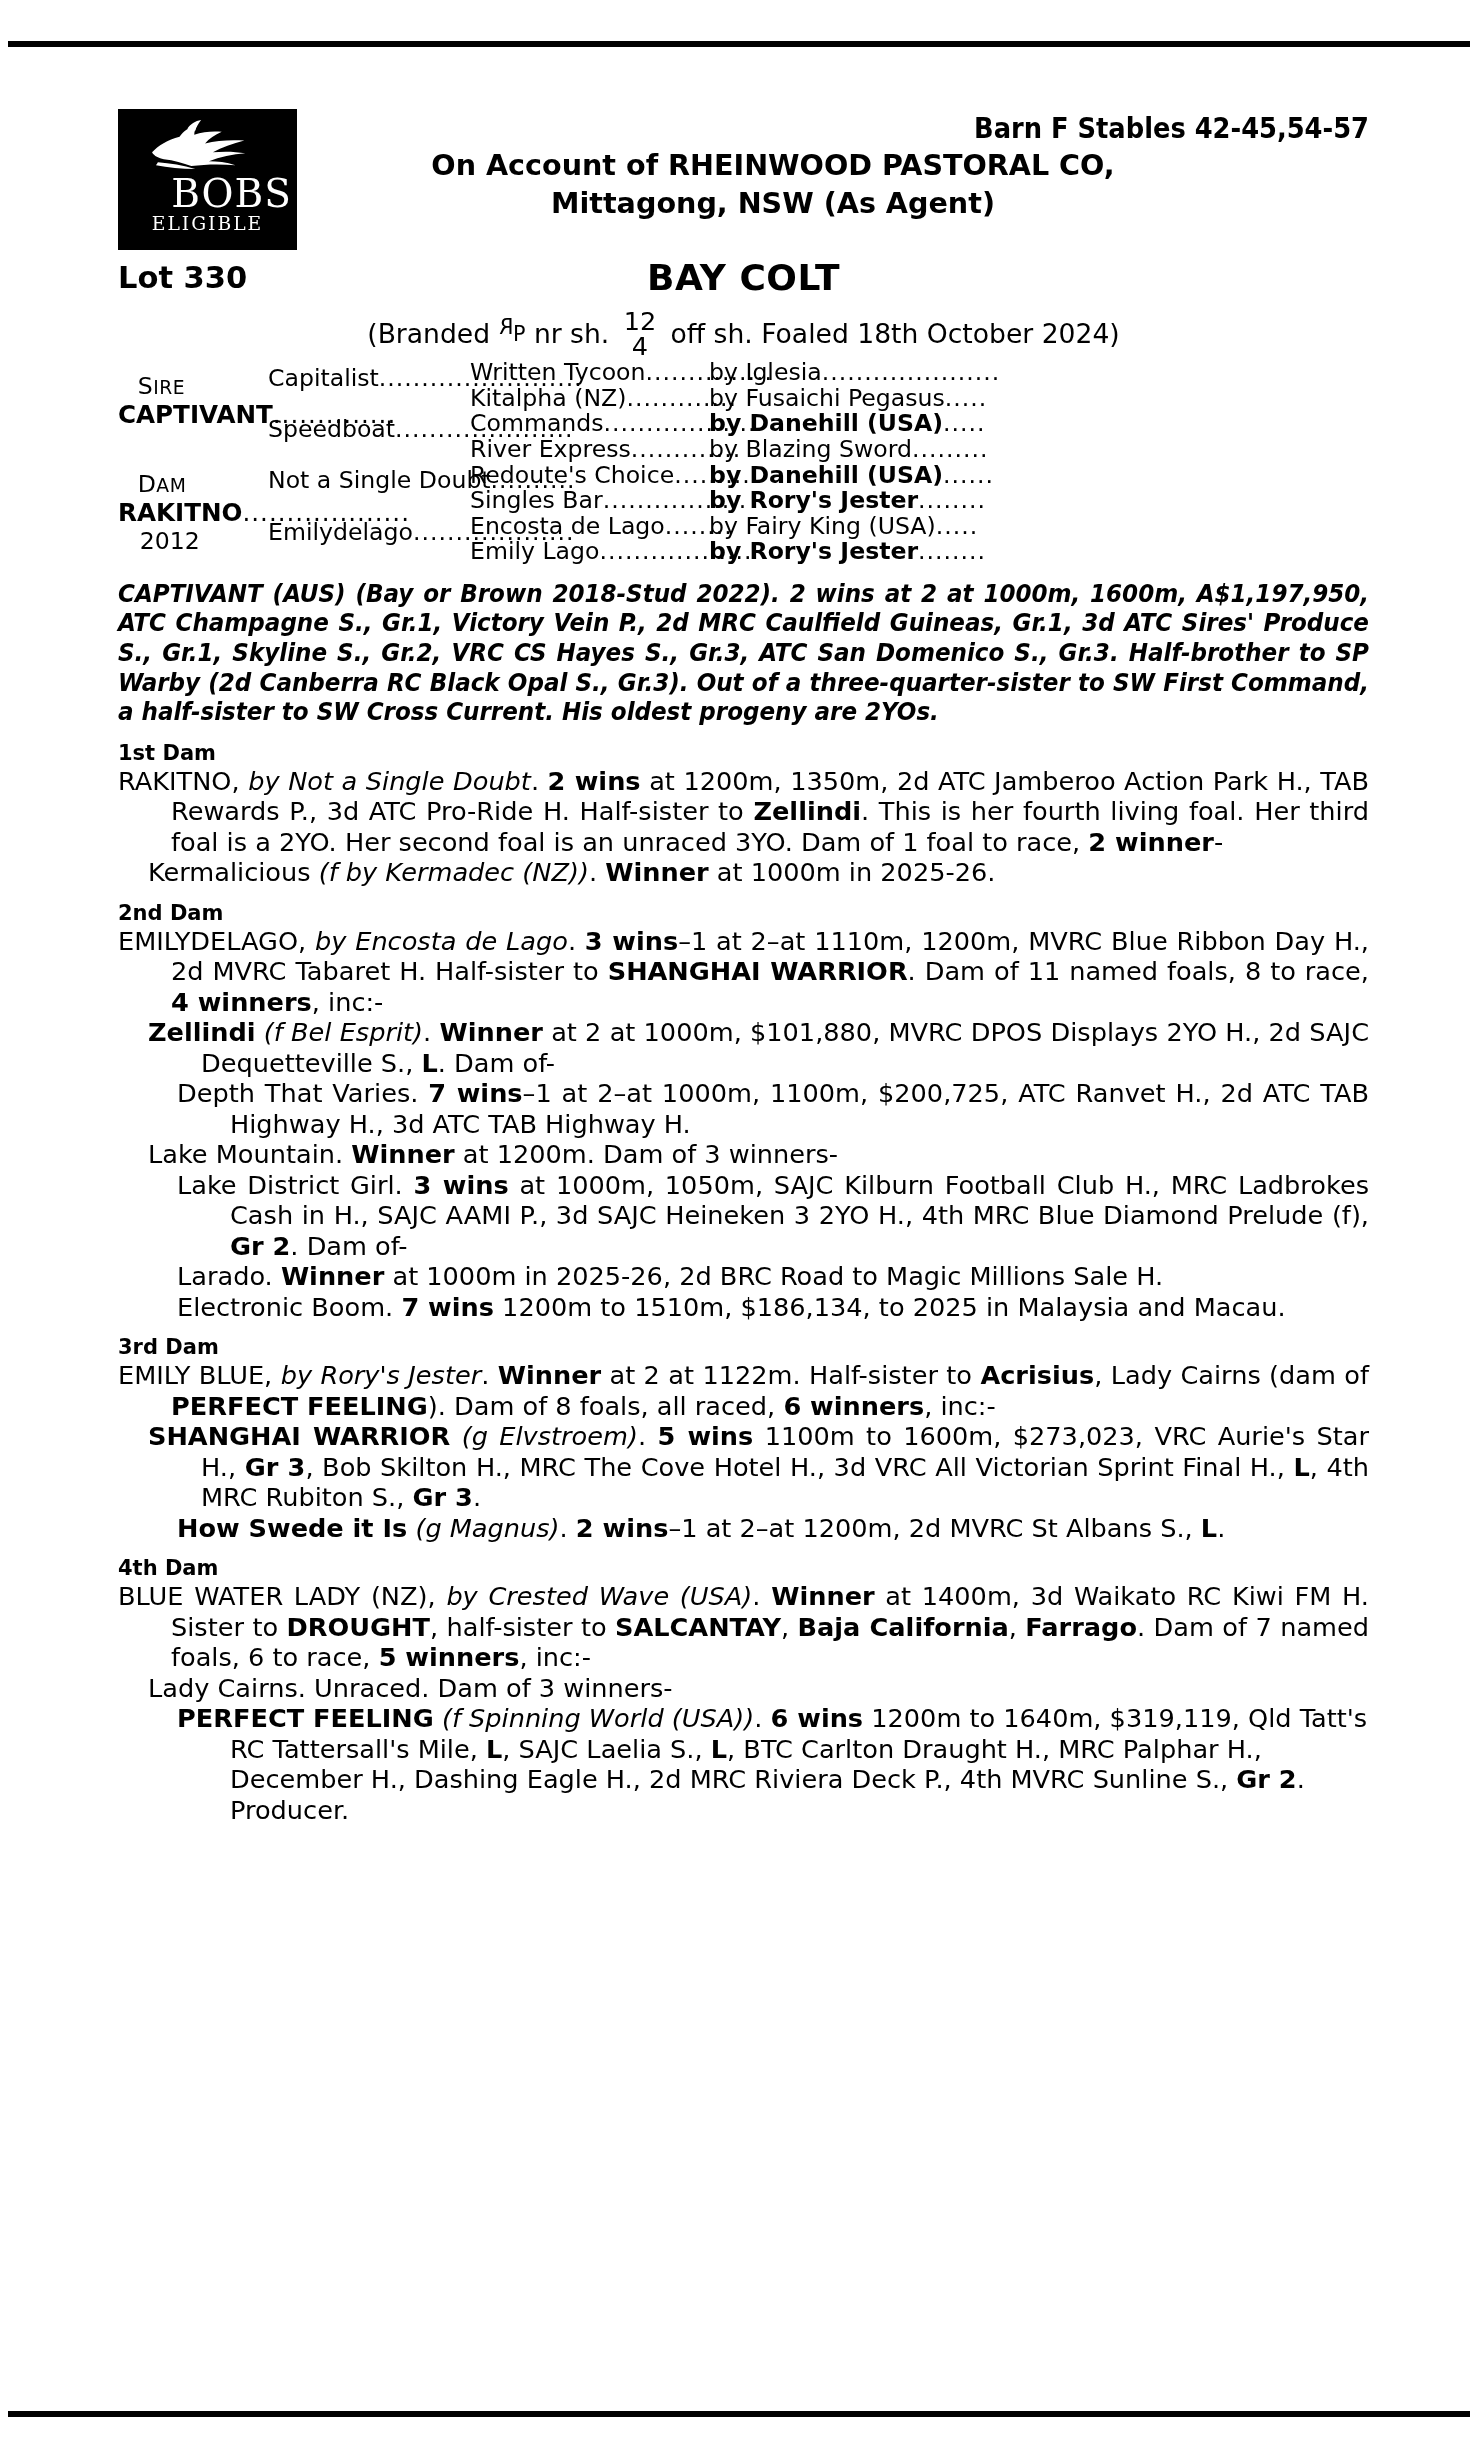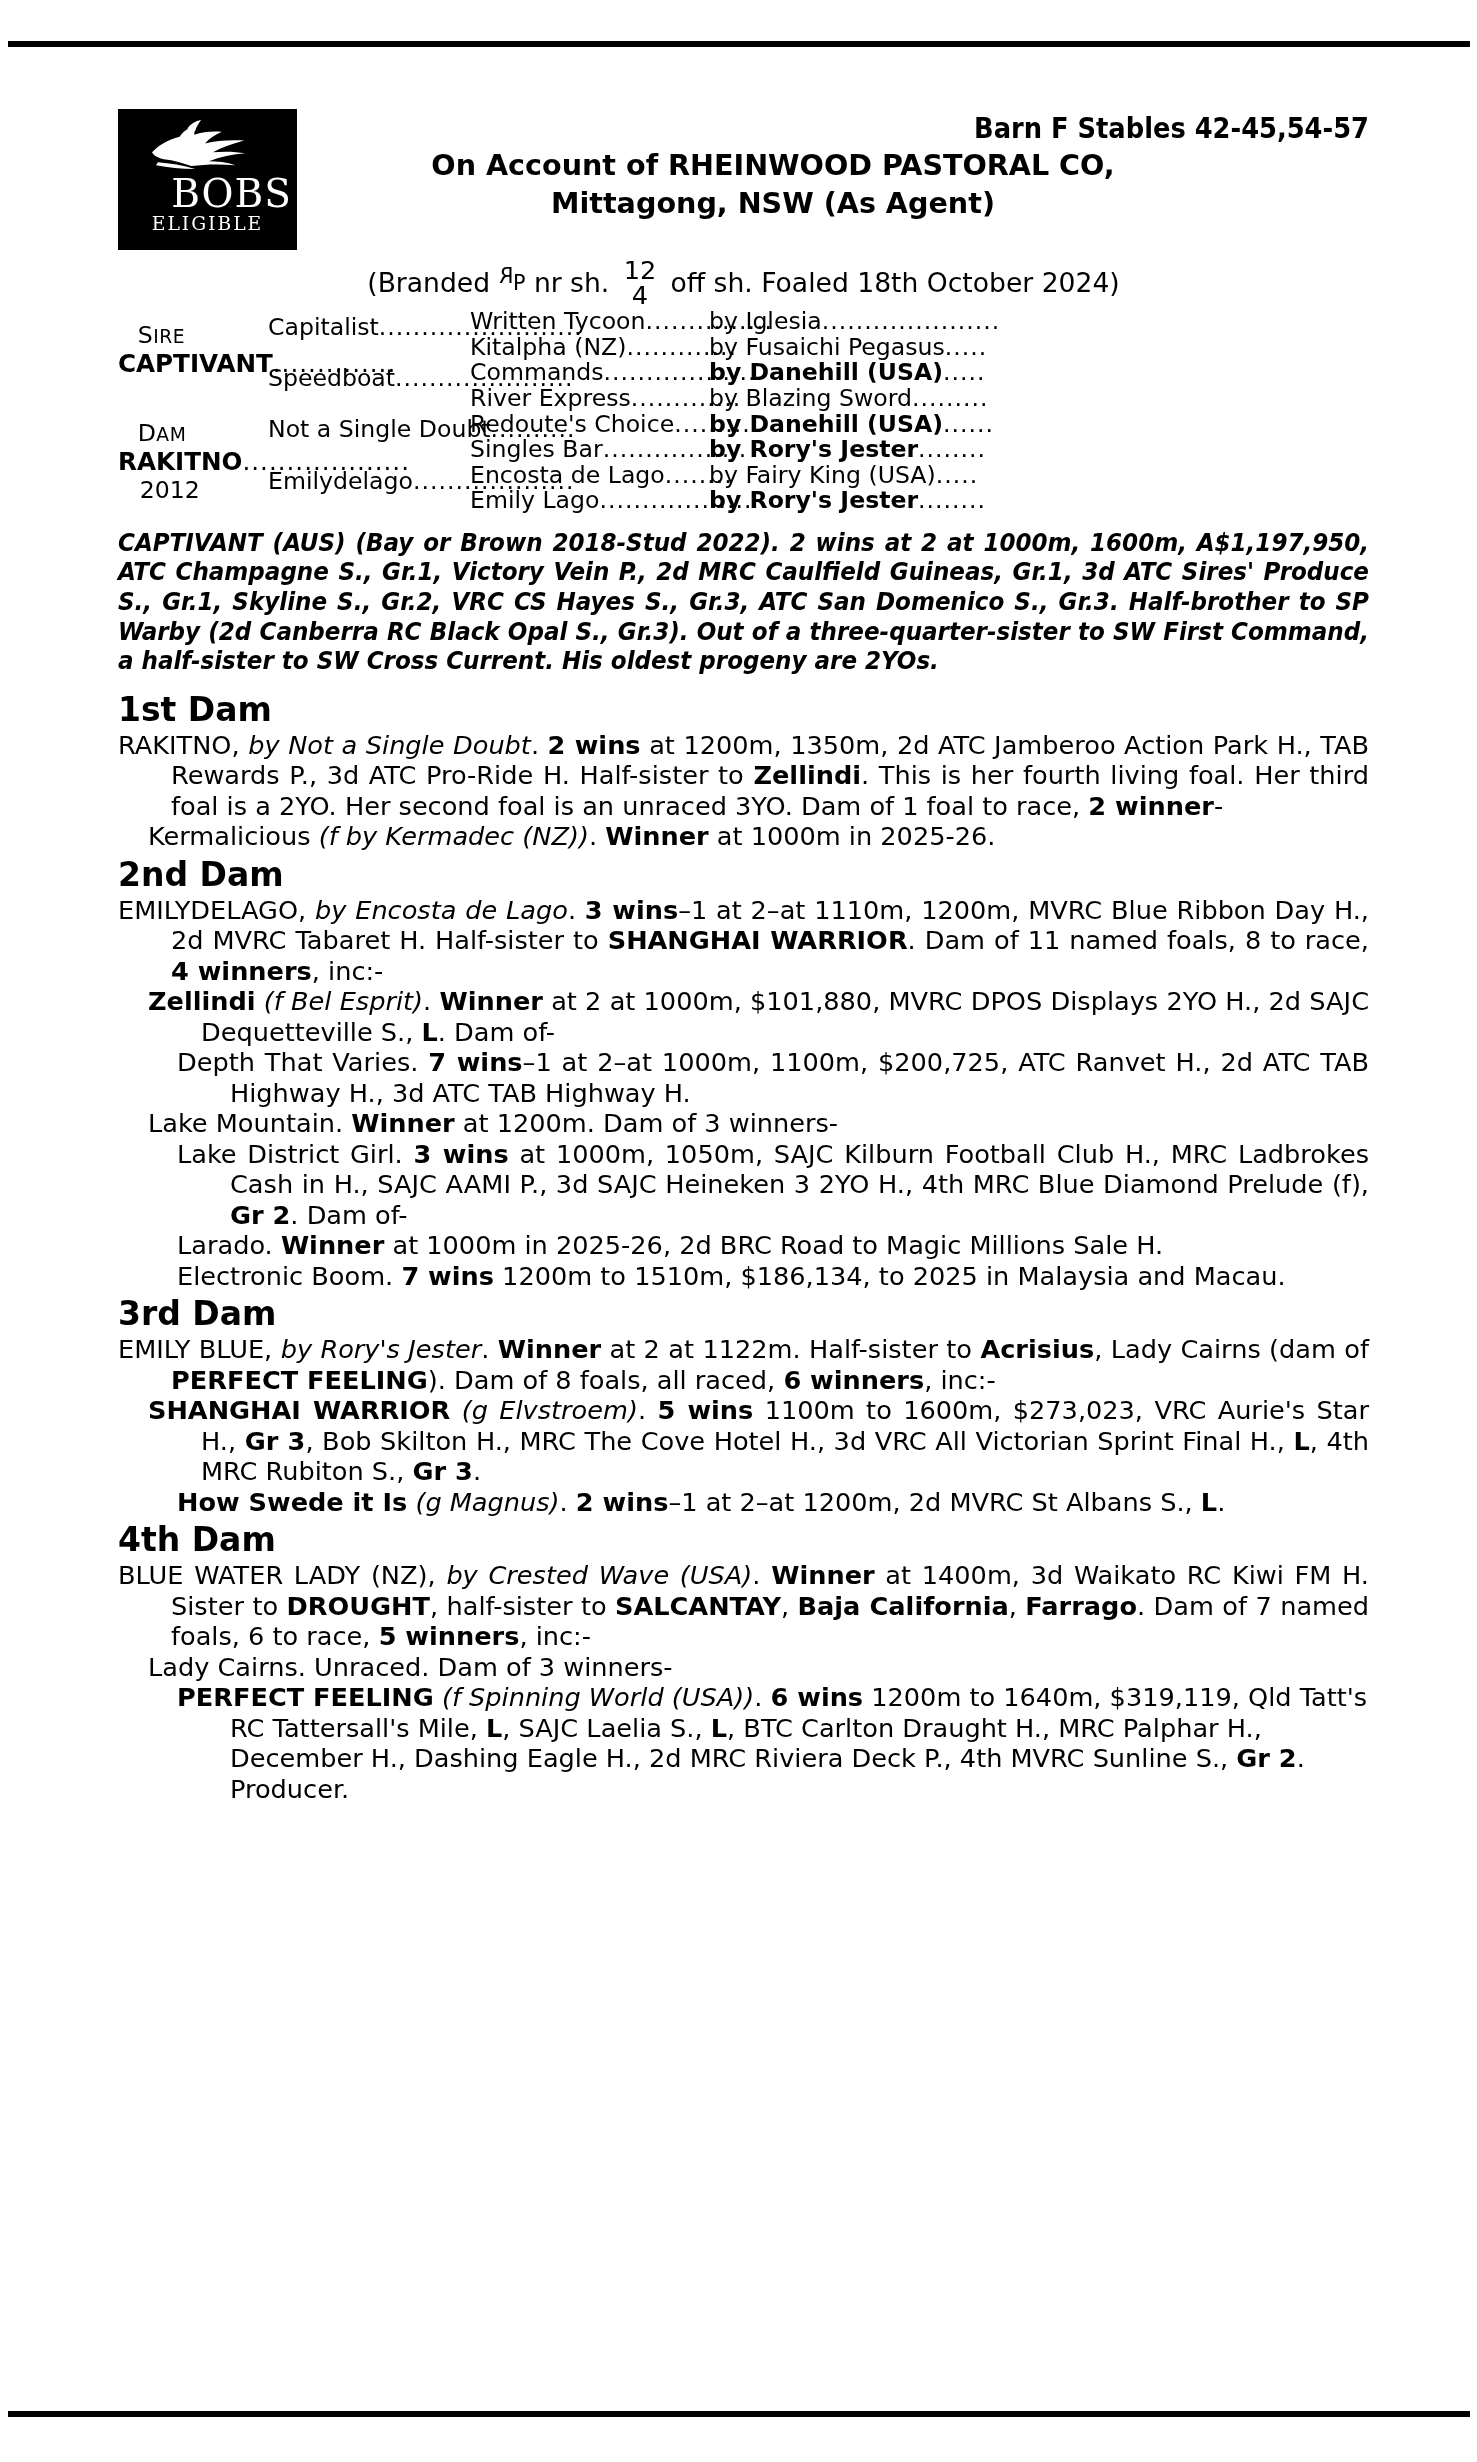--- a/index.html
+++ b/index.html
@@ -202,22 +202,22 @@
     line-height: 29.6px;
     text-align: justify;
     font-stretch: condensed;
     margin-top: 5.9px;
     margin-bottom: 13.8px;
   }
 
   
   .dam-head {
     font-weight: bold;
-    font-size: 33px;
-    margin-top: 3px;
+    font-size: 21px;
+    margin-top: 13px;
     margin-bottom: 1px;
   }
   .para {
     font-size: 25.6px;
     line-height: 30.5px;
     text-align: justify;
     text-indent: -53px;
     padding-left: 53px;
     margin: 0;
   }
@@ -246,20 +246,24 @@
           <path fill="#ffffff" d="M14 44 C26 45 40 47 52 51 C38 51 24 49 12 47 Z"></path>
         </svg>
         <div class="bobs-word">BOBS</div>
         <div class="bobs-sub">ELIGIBLE</div>
       </div>
       <div class="barn-line">Barn F Stables 42-45,54-57</div>
       <div class="account-line">On Account of RHEINWOOD PASTORAL CO,</div>
       <div class="city-line">Mittagong, NSW (As Agent)</div>
     </div>
 
+    <div class="title-row">
+      <div class="lot-no">Lot 330</div>
+      <div class="colt-title">BAY COLT</div>
+    </div>
 
     <div class="brand-row">
       <span>(Branded</span>
       <span class="sym">R</span><span class="symp">P</span>
       <span>nr sh.</span>
       <span class="frac">
         <span class="num">12</span>
         <span class="den">4</span>
       </span>
       <span>off sh. Foaled 18th October 2024)</span>

